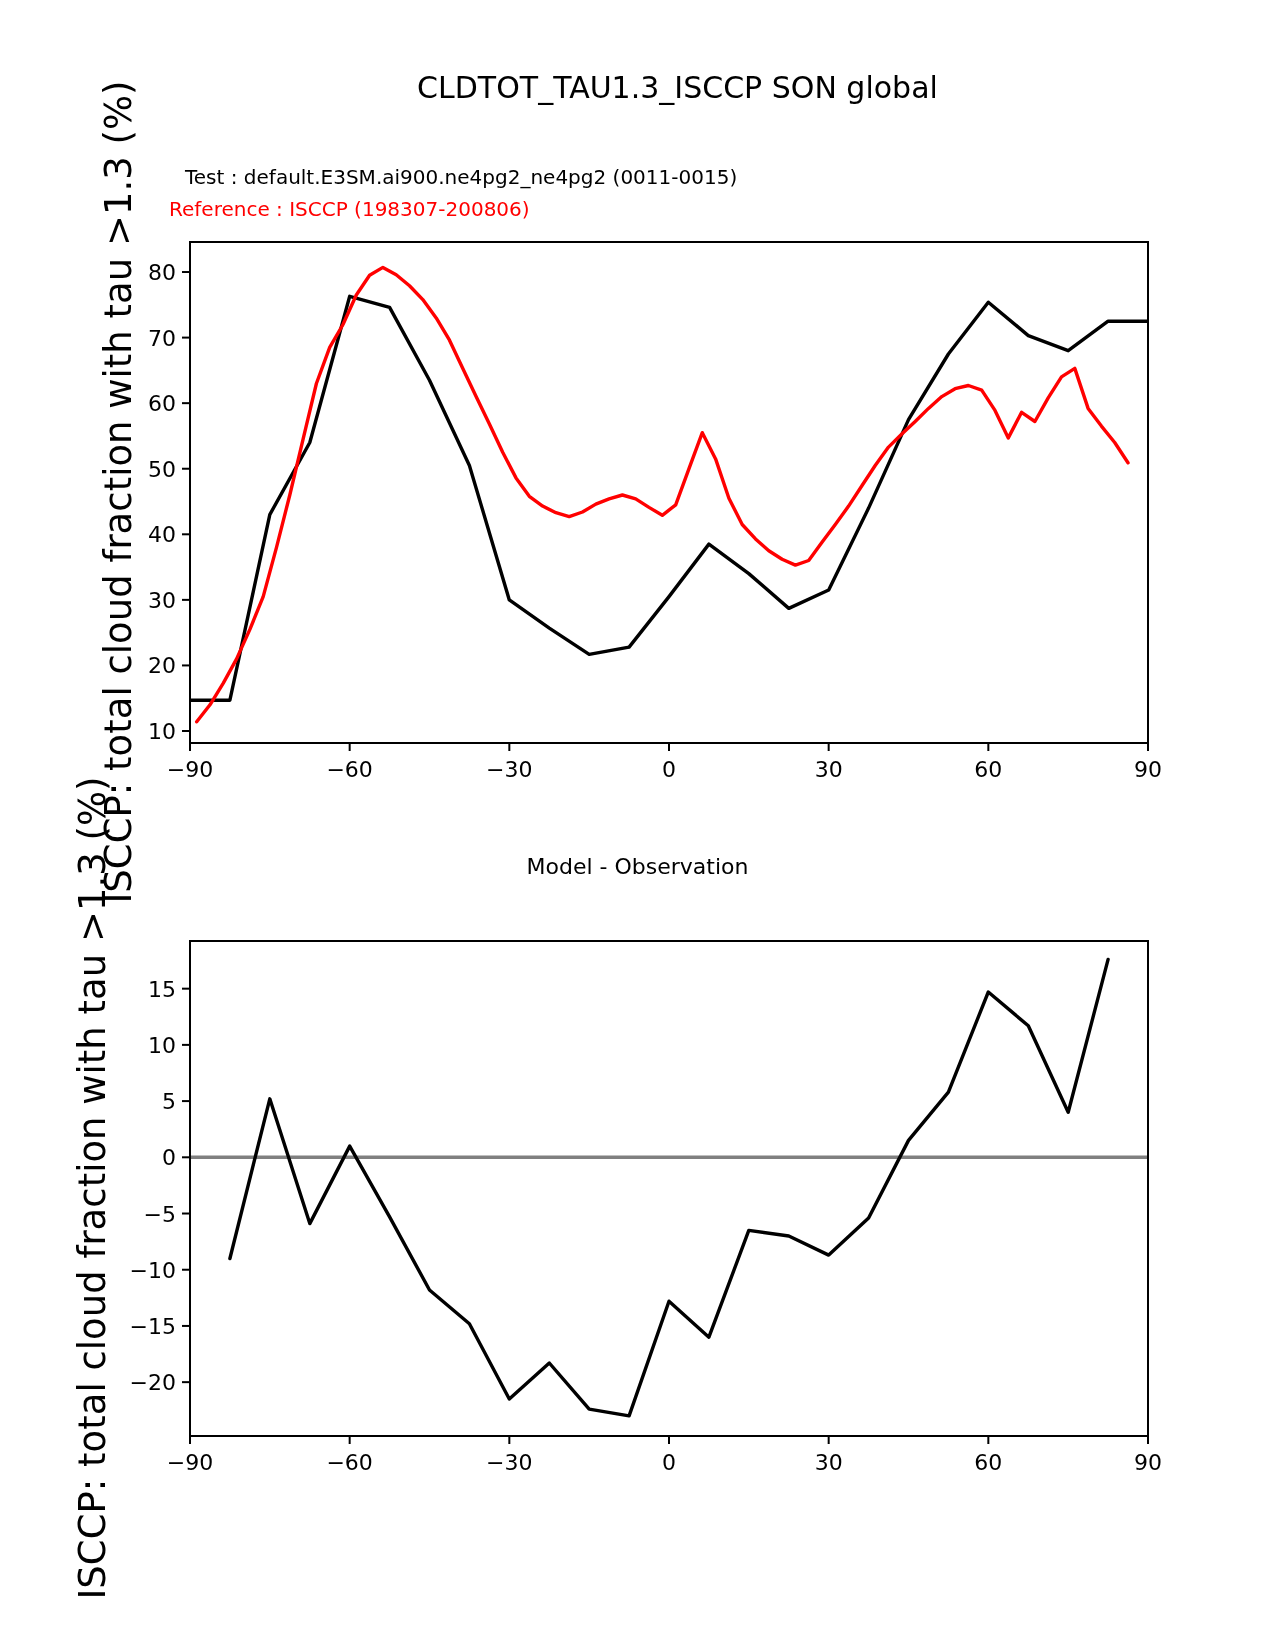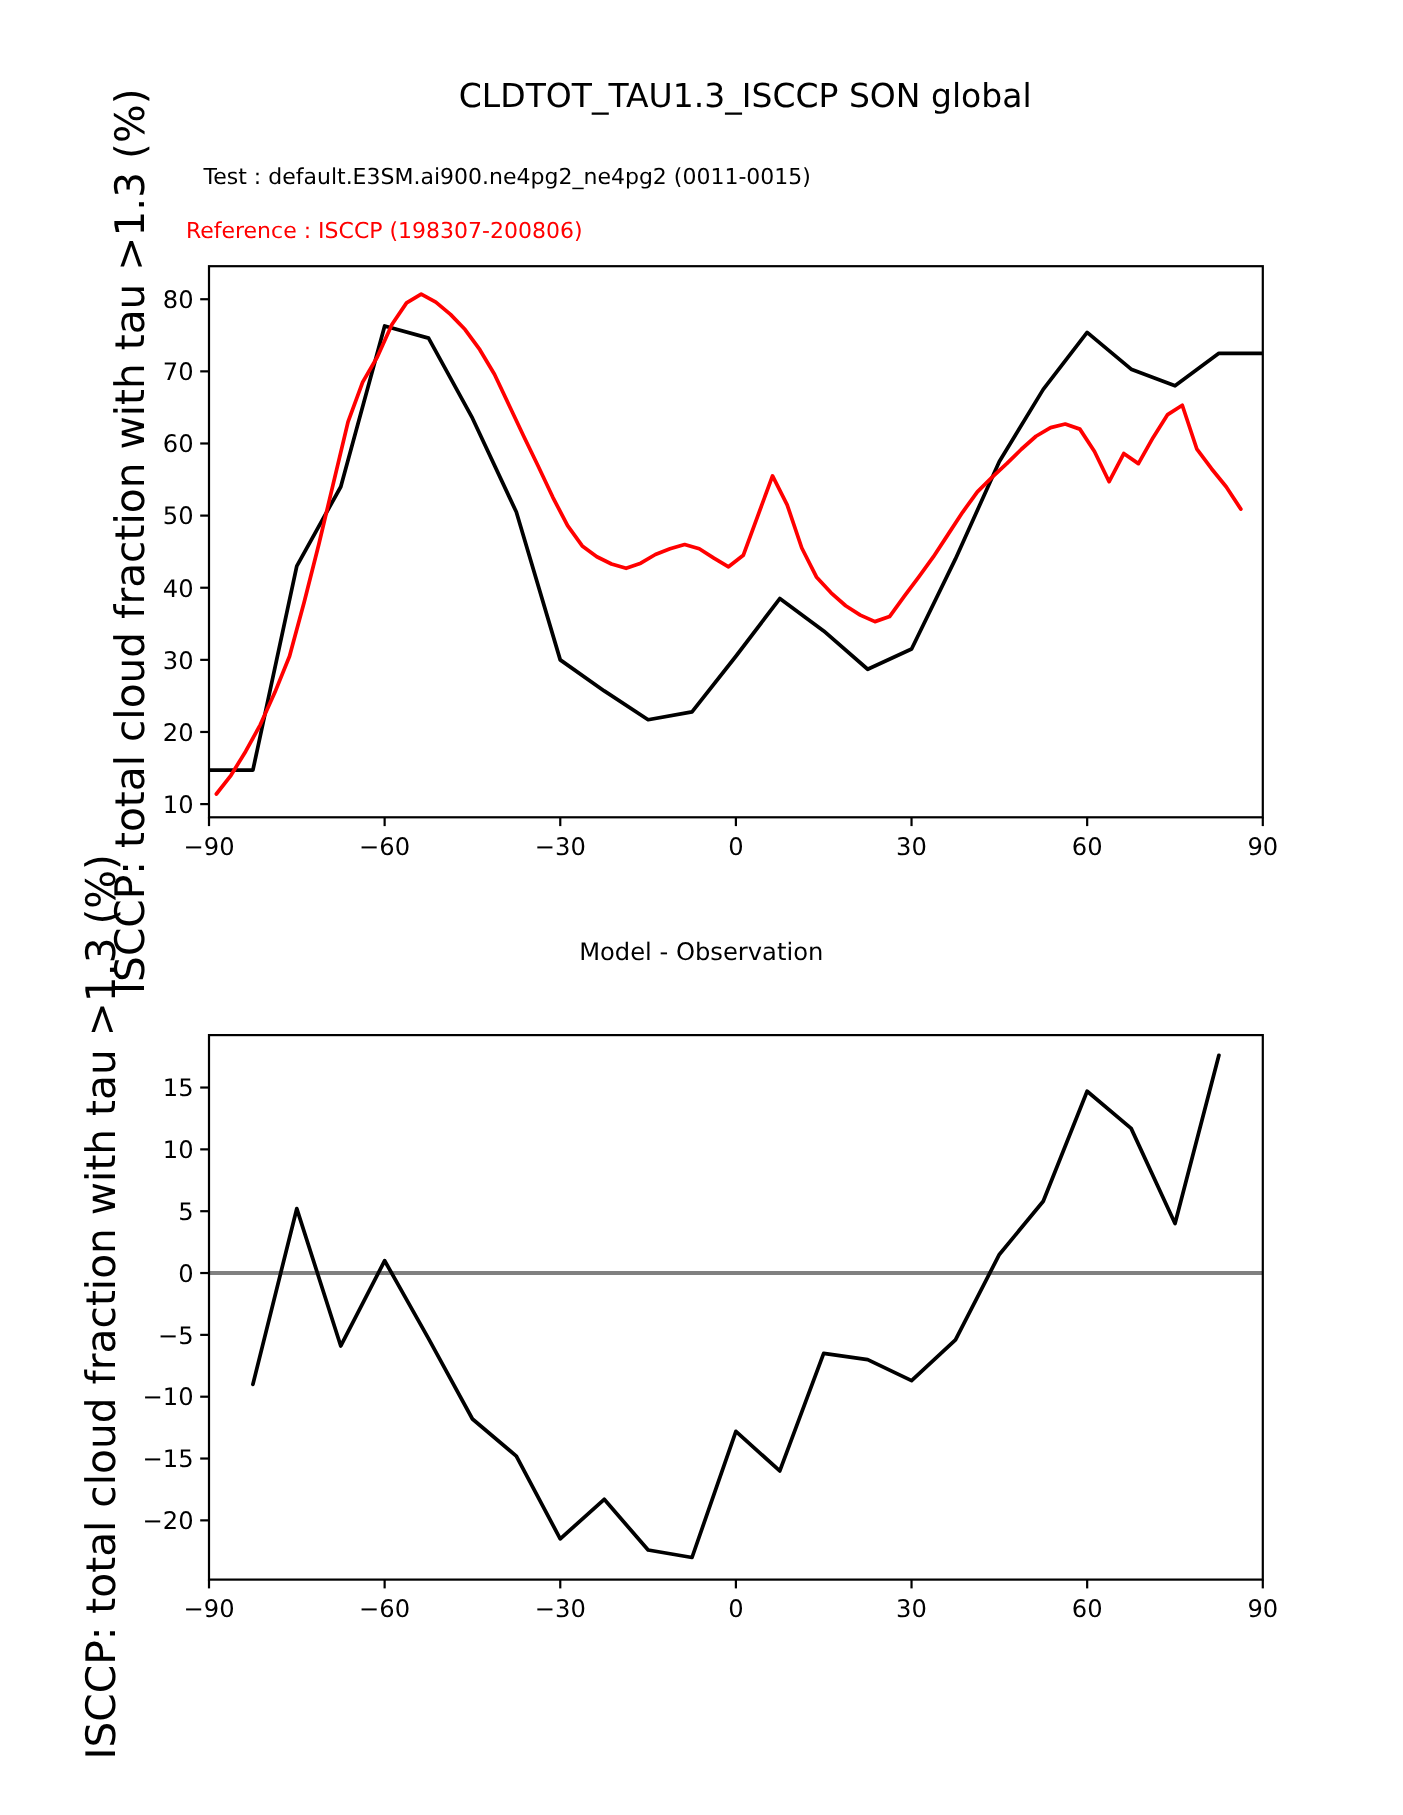--- a/index.html
+++ b/index.html
@@ -1,20 +1,20 @@
 <!DOCTYPE html>
 <html><head>
 <meta charset="utf-8">
 <style>
   html,body{margin:0;padding:0;background:#ffffff;}
   #page{position:relative;width:1275px;height:1650px;background:#ffffff;overflow:hidden;
         font-family:"DejaVu Sans","Liberation Sans",sans-serif;color:#000;}
   .abs{position:absolute;white-space:nowrap;}
   #main-title{left:0;top:70px;width:1275px;text-align:center;font-size:30px;margin-left:40px;}
-  #test-label{left:185px;top:148px;font-size:20px;color:#000;}
+  #test-label{left:185px;top:165px;font-size:20px;color:#000;}
   #ref-label{left:169px;top:197px;font-size:20px;}
   #diff-title{left:0;top:854px;width:1275px;text-align:center;font-size:22px;}
   .ylab{font-size:37px;transform:translate(-50%,-50%) rotate(-90deg);}
   #ylabel-top{left:118px;top:492px;}
   #ylabel-bottom{left:92px;top:1188px;}
   svg{position:absolute;left:0;top:0;}
   svg text{font-family:"DejaVu Sans","Liberation Sans",sans-serif;font-size:22px;fill:#000;}
 </style>
 </head>
 <body>

